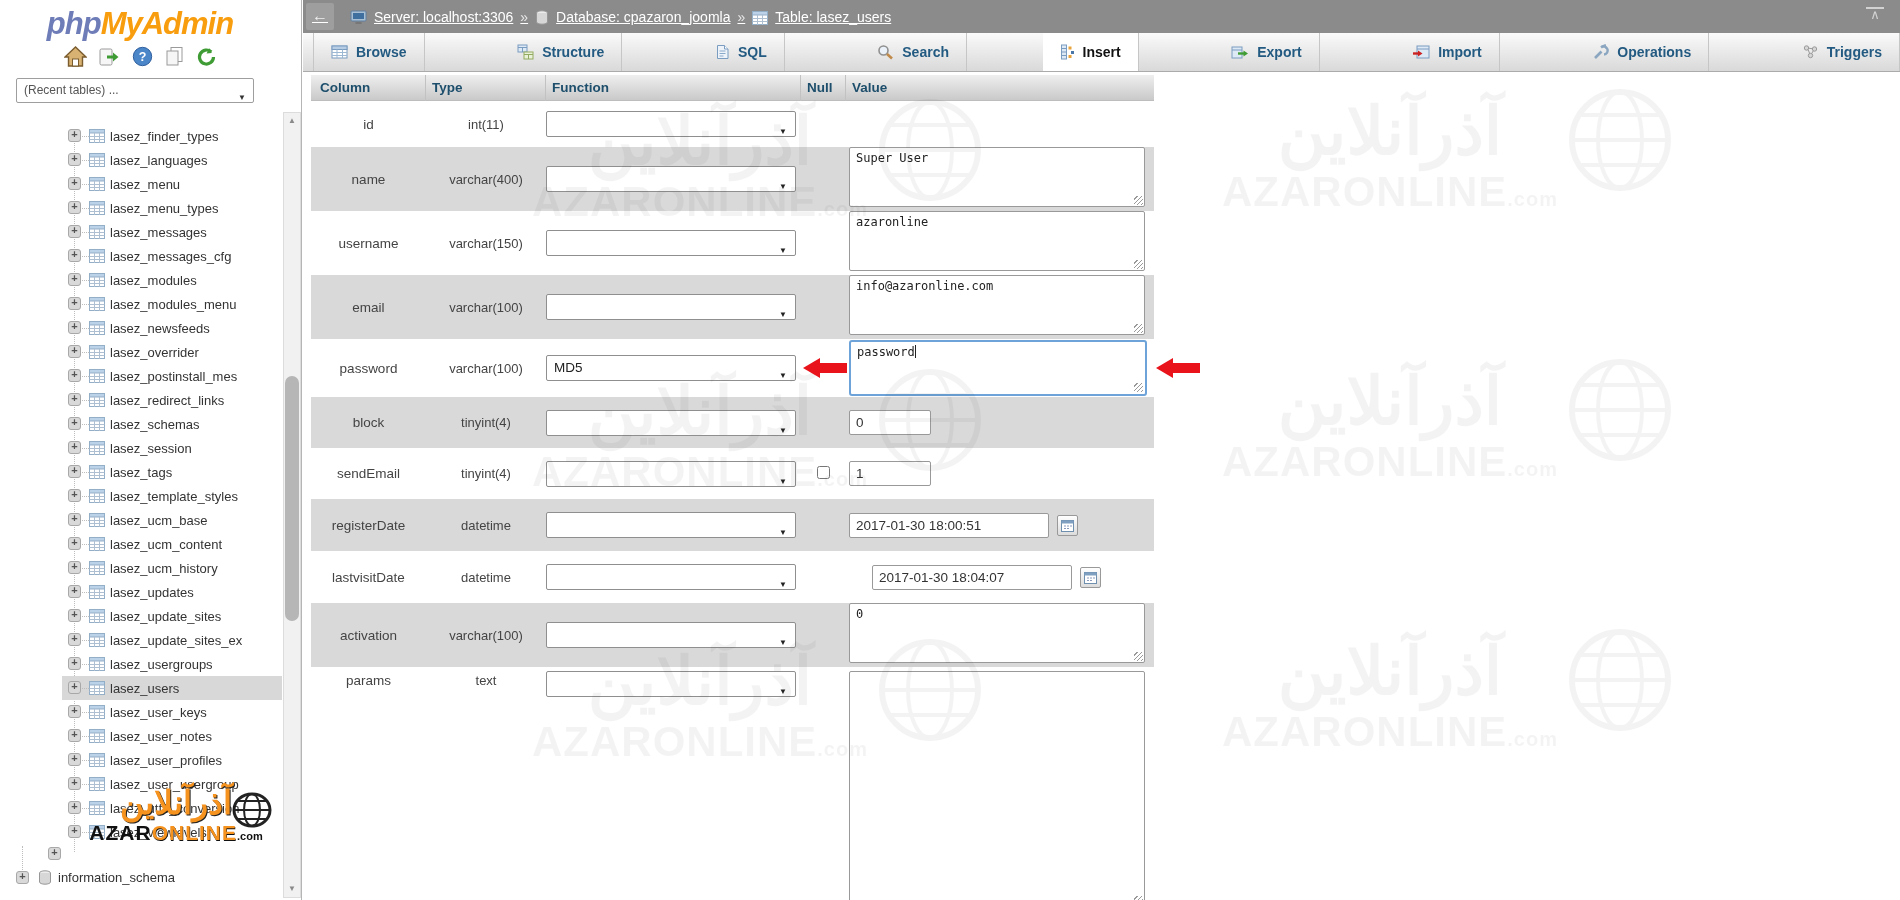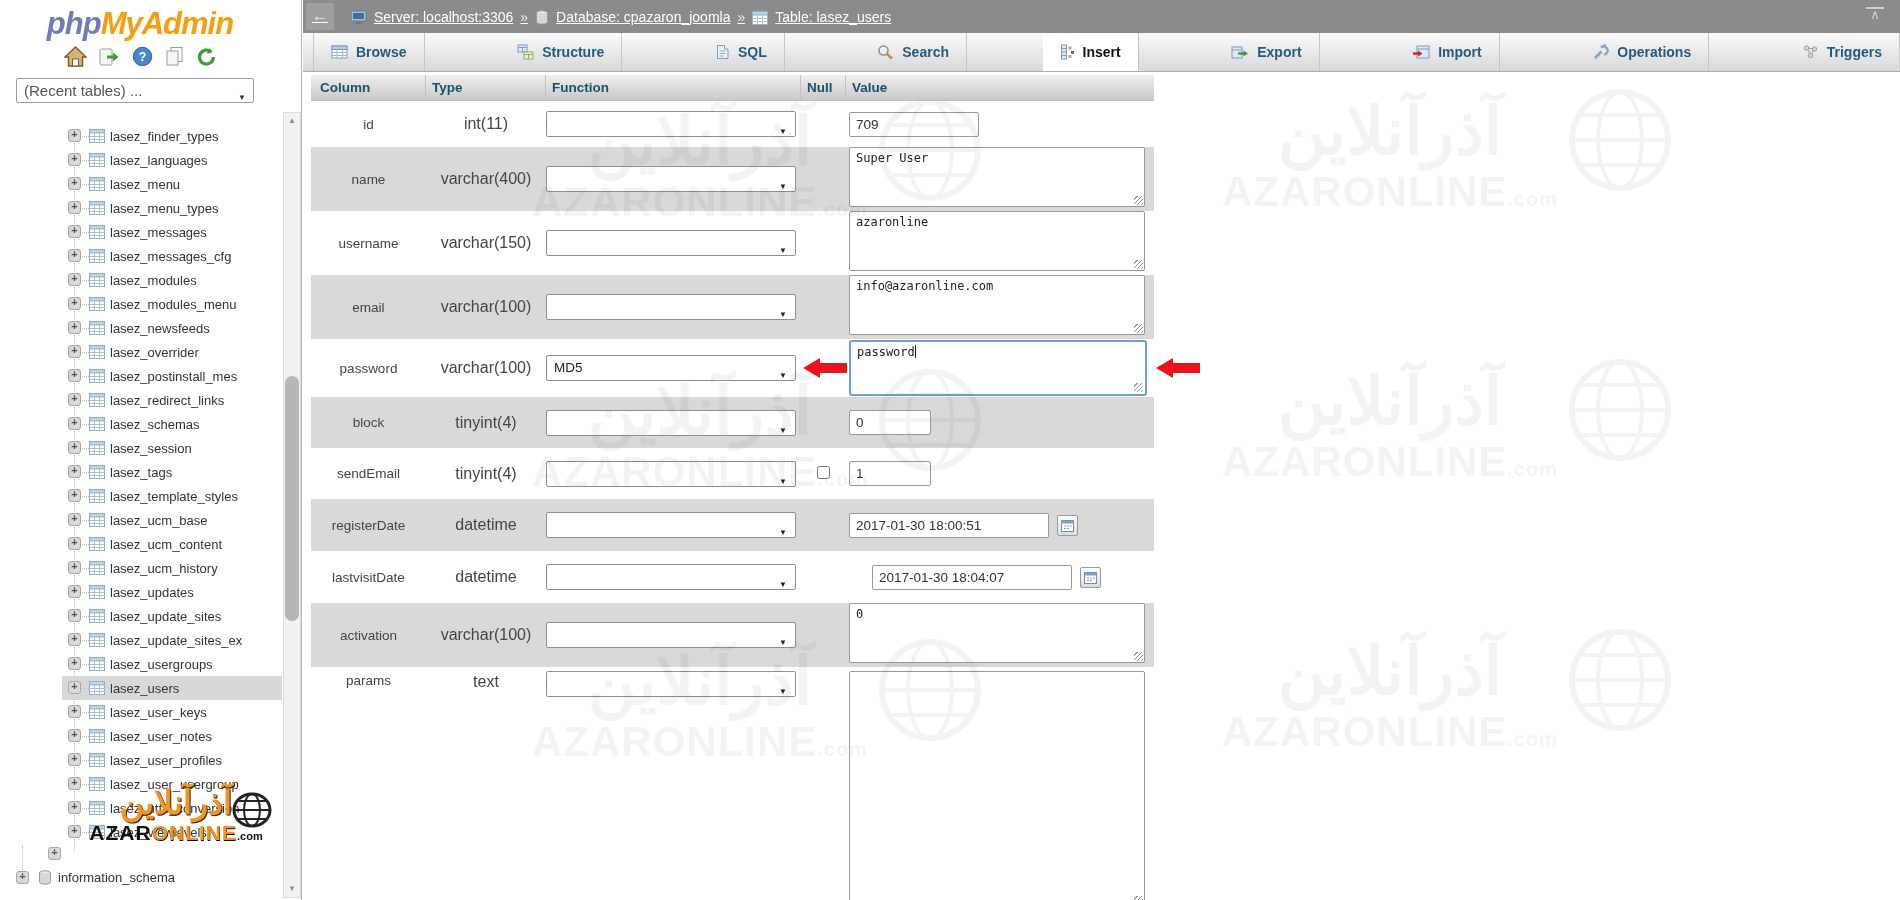--- a/index.html
+++ b/index.html
@@ -12,21 +12,21 @@
              border-right:1px solid #b5b5b5; }
   .pma-logo { position:absolute; top:6px; left:0; width:280px; text-align:center;
               font-size:31px; font-weight:bold; font-style:italic; letter-spacing:-1px; }
   .logo-php { color:#6e7cb8; }
   .logo-myadmin { color:#f89d0e; }
   .sb-icons { position:absolute; top:46px; left:0; width:280px; display:flex;
               justify-content:center; gap:11px; align-items:center; }
   .sb-icons span { display:inline-flex; }
   .recent-select { position:absolute; top:78px; left:16px; width:238px; height:25px;
                    background:#fff; border:1px solid #9e9e9e; border-radius:2px;
-                   font-size:15px; color:#555; line-height:23px; padding-left:7px; }
+                   font-size:12px; color:#555; line-height:23px; padding-left:7px; }
   .recent-select::after { content:"▼"; position:absolute; right:7px; top:7px; font-size:8px; color:#333; }
 
   .tree { position:absolute; top:124px; left:0; width:282px; }
   .tree-guide { position:absolute; left:74px; top:130px; height:722px;
                 border-left:1px dotted #bdbdbd; }
   .tree-guide2 { position:absolute; left:22px; top:846px; height:34px;
                  border-left:1px dotted #bdbdbd; }
   .tree-item { position:relative; height:24px; display:flex; align-items:center; }
   .tree-item::before { content:""; position:absolute; left:80px; width:9px; top:12px;
                        border-top:1px dotted #bdbdbd; }
@@ -83,21 +83,21 @@
            background:linear-gradient(#efefef, #c9c9c9); border-bottom:1px solid #bdbdbd;
            font-size:13.5px; font-weight:bold; color:#1d4e6b; align-items:center; }
   .thead div { padding-left:6px; border-right:1px solid #c2c2c2; height:100%; line-height:26px; }
   .thead div:first-child { padding-left:9px; }
   .thead div:last-child { border-right:none; }
 
   .row { position:relative; display:grid; grid-template-columns:115px 120px 255px 45px 308px;
          align-items:center; }
   .row.gray { background:#d9d9d9; }
   .c-col { text-align:center; font-size:13.5px; color:#444; }
-  .c-type { text-align:center; font-size:16px; color:#444; }
+  .c-type { text-align:center; font-size:13px; color:#444; }
   .c-fn { }
   .c-null { text-align:center; }
   .c-val { padding-left:3px; }
 
   .fnselect { position:relative; width:250px; height:26px; background:#fff;
               border:1px solid #8f8f8f; border-radius:2px; font-size:13.5px; color:#222;
               line-height:24px; padding-left:7px; }
   .fnselect::after { content:"▼"; position:absolute; right:8px; top:8px; font-size:8px; color:#222; }
 
   .val-input { height:25px; border:1px solid #999; border-radius:2px; padding:0 6px;
@@ -693,21 +693,20 @@
         <div>Value</div>
       </div>
       <div id="rows">
           <div class="row white h-input">
     <div class="c-col">id</div>
     <div class="c-type">int(11)</div>
     <div class="c-fn">
       <div class="fnselect">&nbsp;</div>
     </div>
     <div class="c-null"></div>
-    <div class="c-val"><input class="val-input" value="709" style="width: 130px;"></div>
   </div>
           <div class="row gray h-ta">
     <div class="c-col">name</div>
     <div class="c-type">varchar(400)</div>
     <div class="c-fn">
       <div class="fnselect">&nbsp;</div>
     </div>
     <div class="c-null"></div>
     <div class="c-val"><span class="ta-wrap"><textarea style="">Super User</textarea><i class="resize-handle"></i></span></div>
   </div>

